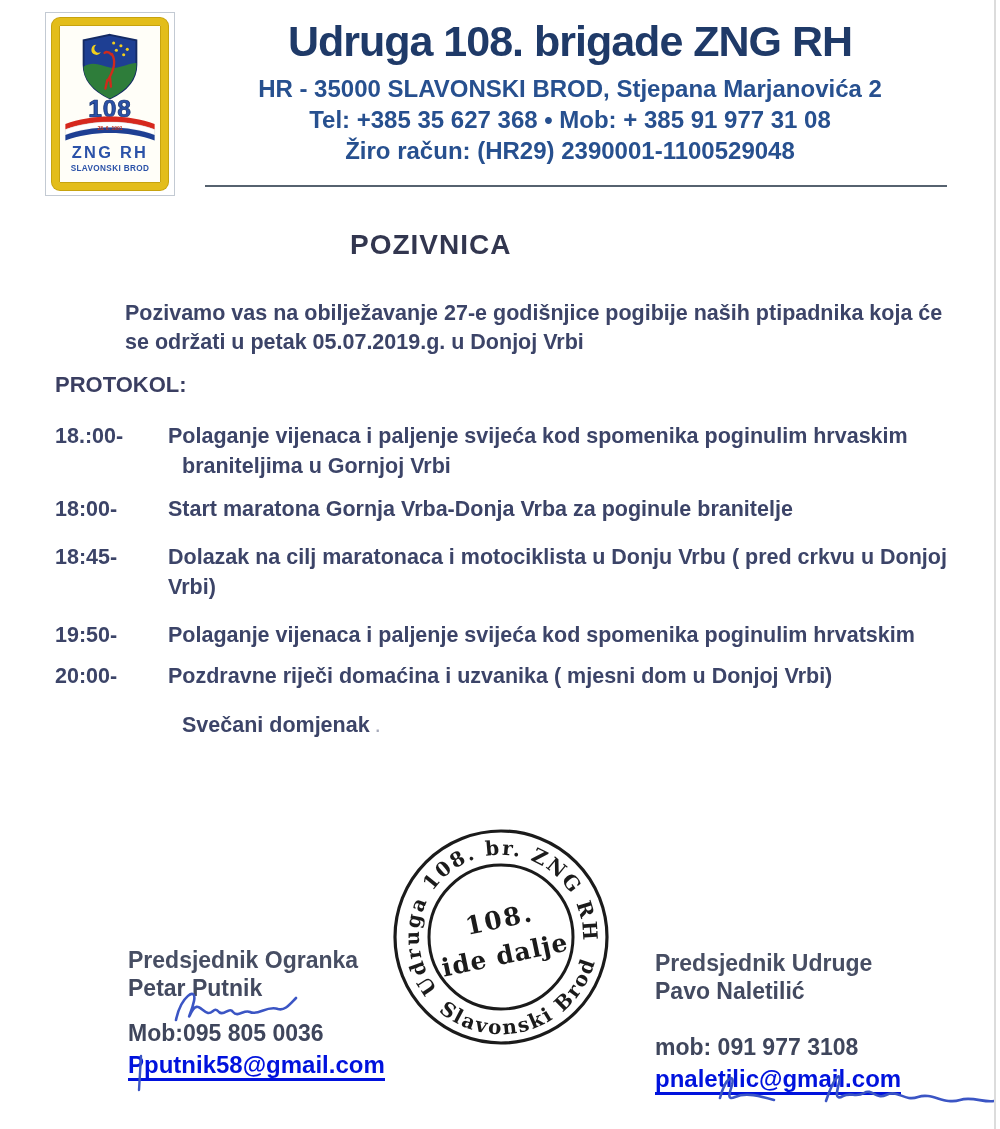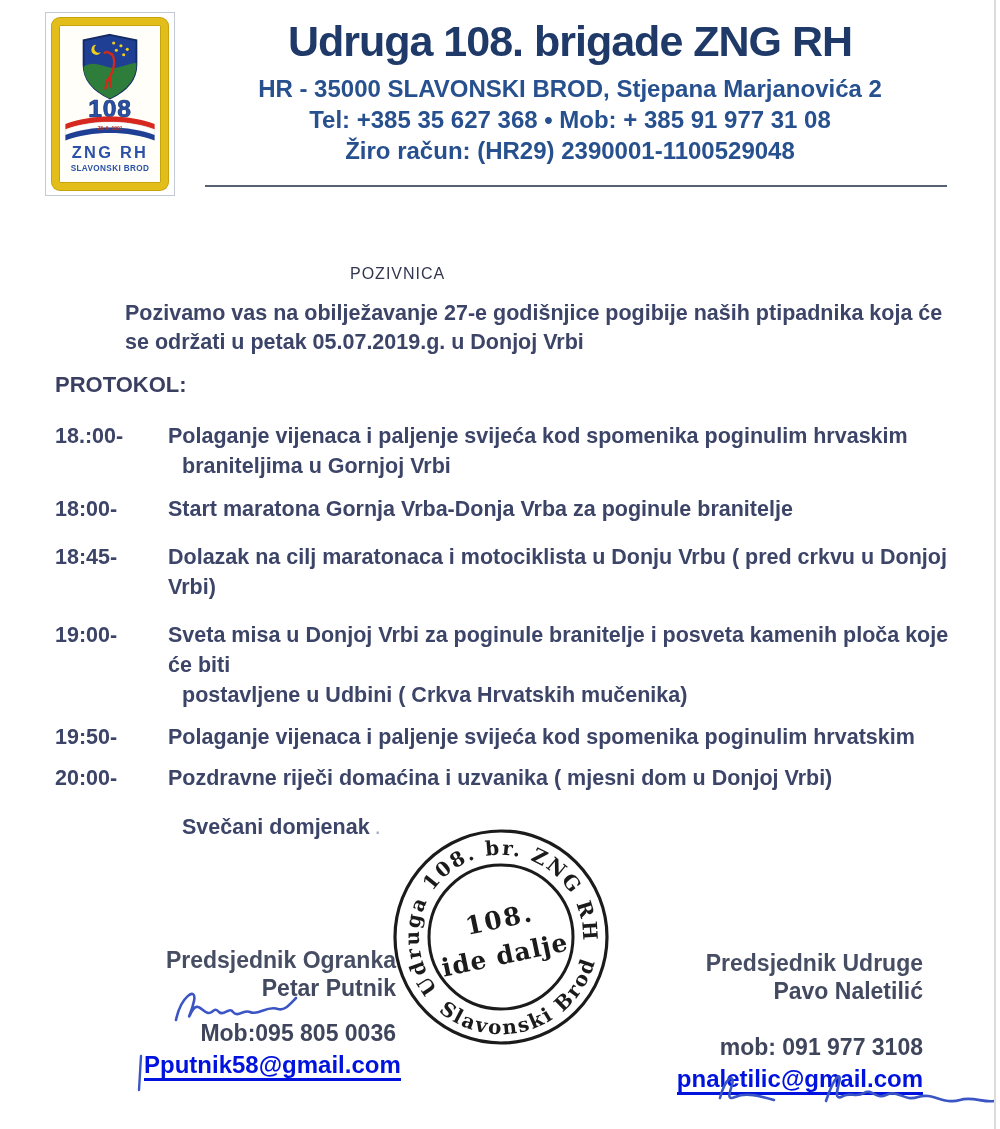--- a/index.html
+++ b/index.html
@@ -20,42 +20,42 @@
   }
   .header-text{
     position:absolute;left:185px;top:16px;width:770px;text-align:center;
   }
   .header-title{font-size:43px;font-weight:bold;color:#1f3a68;letter-spacing:-1px;line-height:50px;}
   .header-line{font-size:24px;font-weight:bold;color:#27508f;line-height:31px;}
   .header-line.first{margin-top:7px;}
   .header-rule{position:absolute;left:205px;top:185px;width:742px;height:2px;background:#56626f;}
   
   .doc-heading{
-    position:absolute;left:350px;top:229px;font-size:16px;font-weight:normal;
-    color:#32364f;letter-spacing:1px;margin-top:36px;
+    position:absolute;left:350px;top:229px;font-size:28px;font-weight:bold;
+    color:#32364f;letter-spacing:1px;
   }
   .intro{
     position:absolute;left:125px;top:299px;width:820px;
     font-size:21.5px;font-weight:bold;color:#3c4468;line-height:29px;
   }
   .protocol-label{
     position:absolute;left:55px;top:372px;font-size:22px;font-weight:bold;color:#3a3e61;
   }
   .schedule{position:absolute;left:55px;top:421px;width:910px;}
   .sched-row{display:flex;align-items:flex-start;gap:28px;}
   .sched-time{width:85px;flex:0 0 85px;font-size:21.5px;font-weight:bold;color:#3c4468;line-height:30px;}
   .sched-text{font-size:21.5px;font-weight:bold;color:#3c4468;line-height:30px;}
   .sched-line2{margin-left:14px;}
   .mb1{margin-bottom:13px;}.mb2{margin-bottom:18px;}.mb3{margin-bottom:18px;}
   .mb4{margin-bottom:12px;}.mb5{margin-bottom:11px;}.mb6{margin-bottom:19px;}
   .final-dot{opacity:.45;font-size:16px;}
   
   .stamp{position:absolute;left:391px;top:826px;width:220px;height:224px;}
   
-  .sig-block{position:absolute;text-align:right;margin-left:16px;}
+  .sig-block{position:absolute;text-align:left;}
   .sig-left{left:128px;top:946px;width:252px;}
   .sig-right{left:655px;top:949px;width:252px;}
   .sig-role{font-size:23px;font-weight:bold;color:#474e63;line-height:28px;}
   .sig-name{font-size:23px;font-weight:bold;color:#434a60;line-height:28px;}
   .sig-phone-left{font-size:23px;font-weight:bold;color:#3f465c;margin-top:17px;line-height:28px;}
   .sig-phone-right{font-size:23px;font-weight:bold;color:#3f465c;margin-top:28px;line-height:28px;}
   .sig-email{display:inline-block;font-size:24px;font-weight:bold;color:#0012dd;
     border-bottom:3px solid #0012dd;line-height:27px;margin-top:4px;}
   .handwriting{position:absolute;pointer-events:none;}
   .hw-left{left:168px;top:984px;width:135px;height:46px;}
@@ -131,27 +131,20 @@
   <div class="sched-row mb2">
     <div class="sched-time">18:00-</div>
     <div class="sched-text">
       <div>Start maratona Gornja Vrba-Donja Vrba za poginule branitelje</div>
     </div>
   </div>
   <div class="sched-row mb3">
     <div class="sched-time">18:45-</div>
     <div class="sched-text">
       <div>Dolazak na cilj maratonaca i motociklista u Donju Vrbu ( pred crkvu u Donjoj Vrbi)</div>
-    </div>
-  </div>
-  <div class="sched-row mb4">
-    <div class="sched-time">19:00-</div>
-    <div class="sched-text">
-      <div>Sveta misa u Donjoj Vrbi za poginule branitelje i posveta kamenih ploča koje će biti</div>
-      <div class="sched-line2">postavljene u Udbini ( Crkva Hrvatskih mučenika)</div>
     </div>
   </div>
   <div class="sched-row mb5">
     <div class="sched-time">19:50-</div>
     <div class="sched-text">
       <div>Polaganje vijenaca i paljenje svijeća kod spomenika poginulim  hrvatskim</div>
     </div>
   </div>
   <div class="sched-row mb6">
     <div class="sched-time">20:00-</div>

